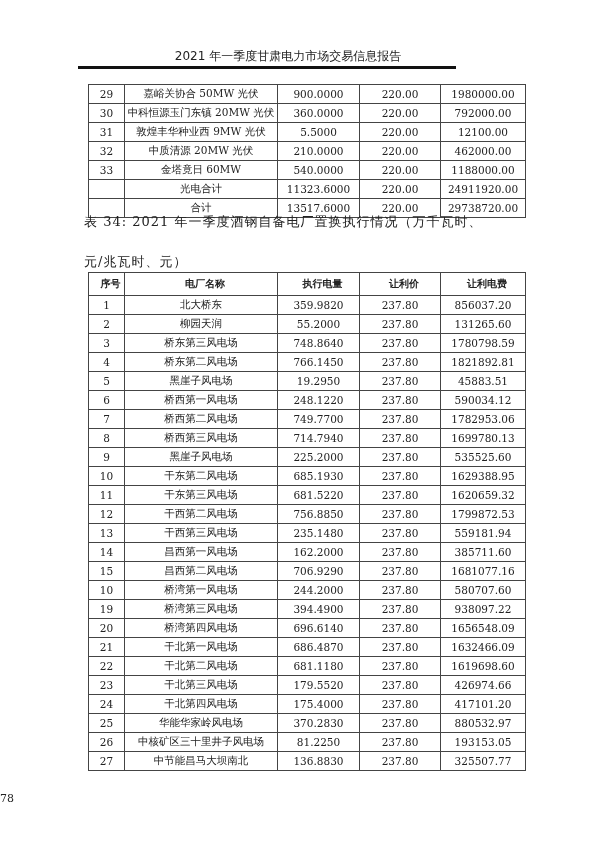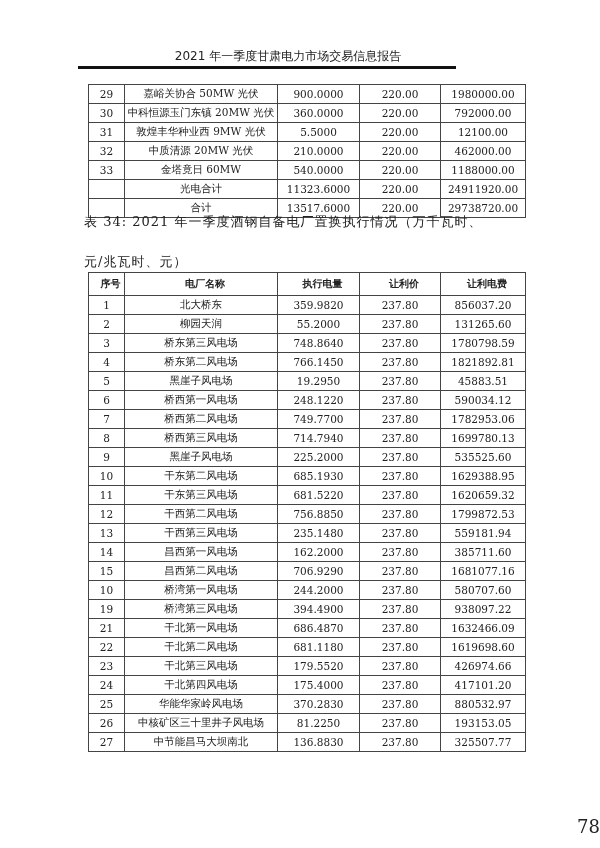--- a/index.html
+++ b/index.html
@@ -7,21 +7,21 @@
   .header { position:absolute; top:48px; left:0; width:576px; text-align:center; font-family:"DejaVu Sans","Liberation Sans",sans-serif; font-size:12px; color:#222; }
   table { border-collapse:collapse; position:absolute; left:88px; width:437px; font-size:10.5px; table-layout:fixed;border-radius:28px; }
   td, th { border:1px solid #444; text-align:center; padding:0; height:18px; white-space:nowrap; overflow:hidden; }
   th { font-weight:bold; font-family:"DejaVu Sans","Liberation Sans",sans-serif; font-size:10px;padding-left:8px; }
   .bold td { font-weight:normal; }
   .t1 { top:84px; }
   .t2 { top:272px; }
   .caption { position:absolute; left:84px; font-size:13px; color:#222; letter-spacing:1px; }
   .cap1 { top:213px; }
   .cap2 { top:253px; }
-  .page-num { position:absolute; top:792px; left:0; width:600px; text-align:right; font-size:18px;margin-top:24px; }
+  .page-num { position:absolute; top:792px; left:0; width:600px; text-align:left; font-size:11px; }
 </style>
 </head>
 <body>
 
 <div class="header">2021 年一季度甘肃电力市场交易信息报告</div>
 <div style="position:absolute;top:66px;left:78px;width:378px;height:3px;background:#111;"></div>
 <div style="position:absolute;top:66px;left:456px;width:0;"></div>
 
 <table class="t1">
   <colgroup>
@@ -218,20 +218,27 @@
         <td>580707.60</td>
       </tr>
       <tr>
         <td>19</td>
         <td>桥湾第三风电场</td>
         <td>394.4900</td>
         <td>237.80</td>
         <td>938097.22</td>
       </tr>
       <tr>
+        <td>20</td>
+        <td>桥湾第四风电场</td>
+        <td>696.6140</td>
+        <td>237.80</td>
+        <td>1656548.09</td>
+      </tr>
+      <tr>
         <td>21</td>
         <td>干北第一风电场</td>
         <td>686.4870</td>
         <td>237.80</td>
         <td>1632466.09</td>
       </tr>
       <tr>
         <td>22</td>
         <td>干北第二风电场</td>
         <td>681.1180</td>

